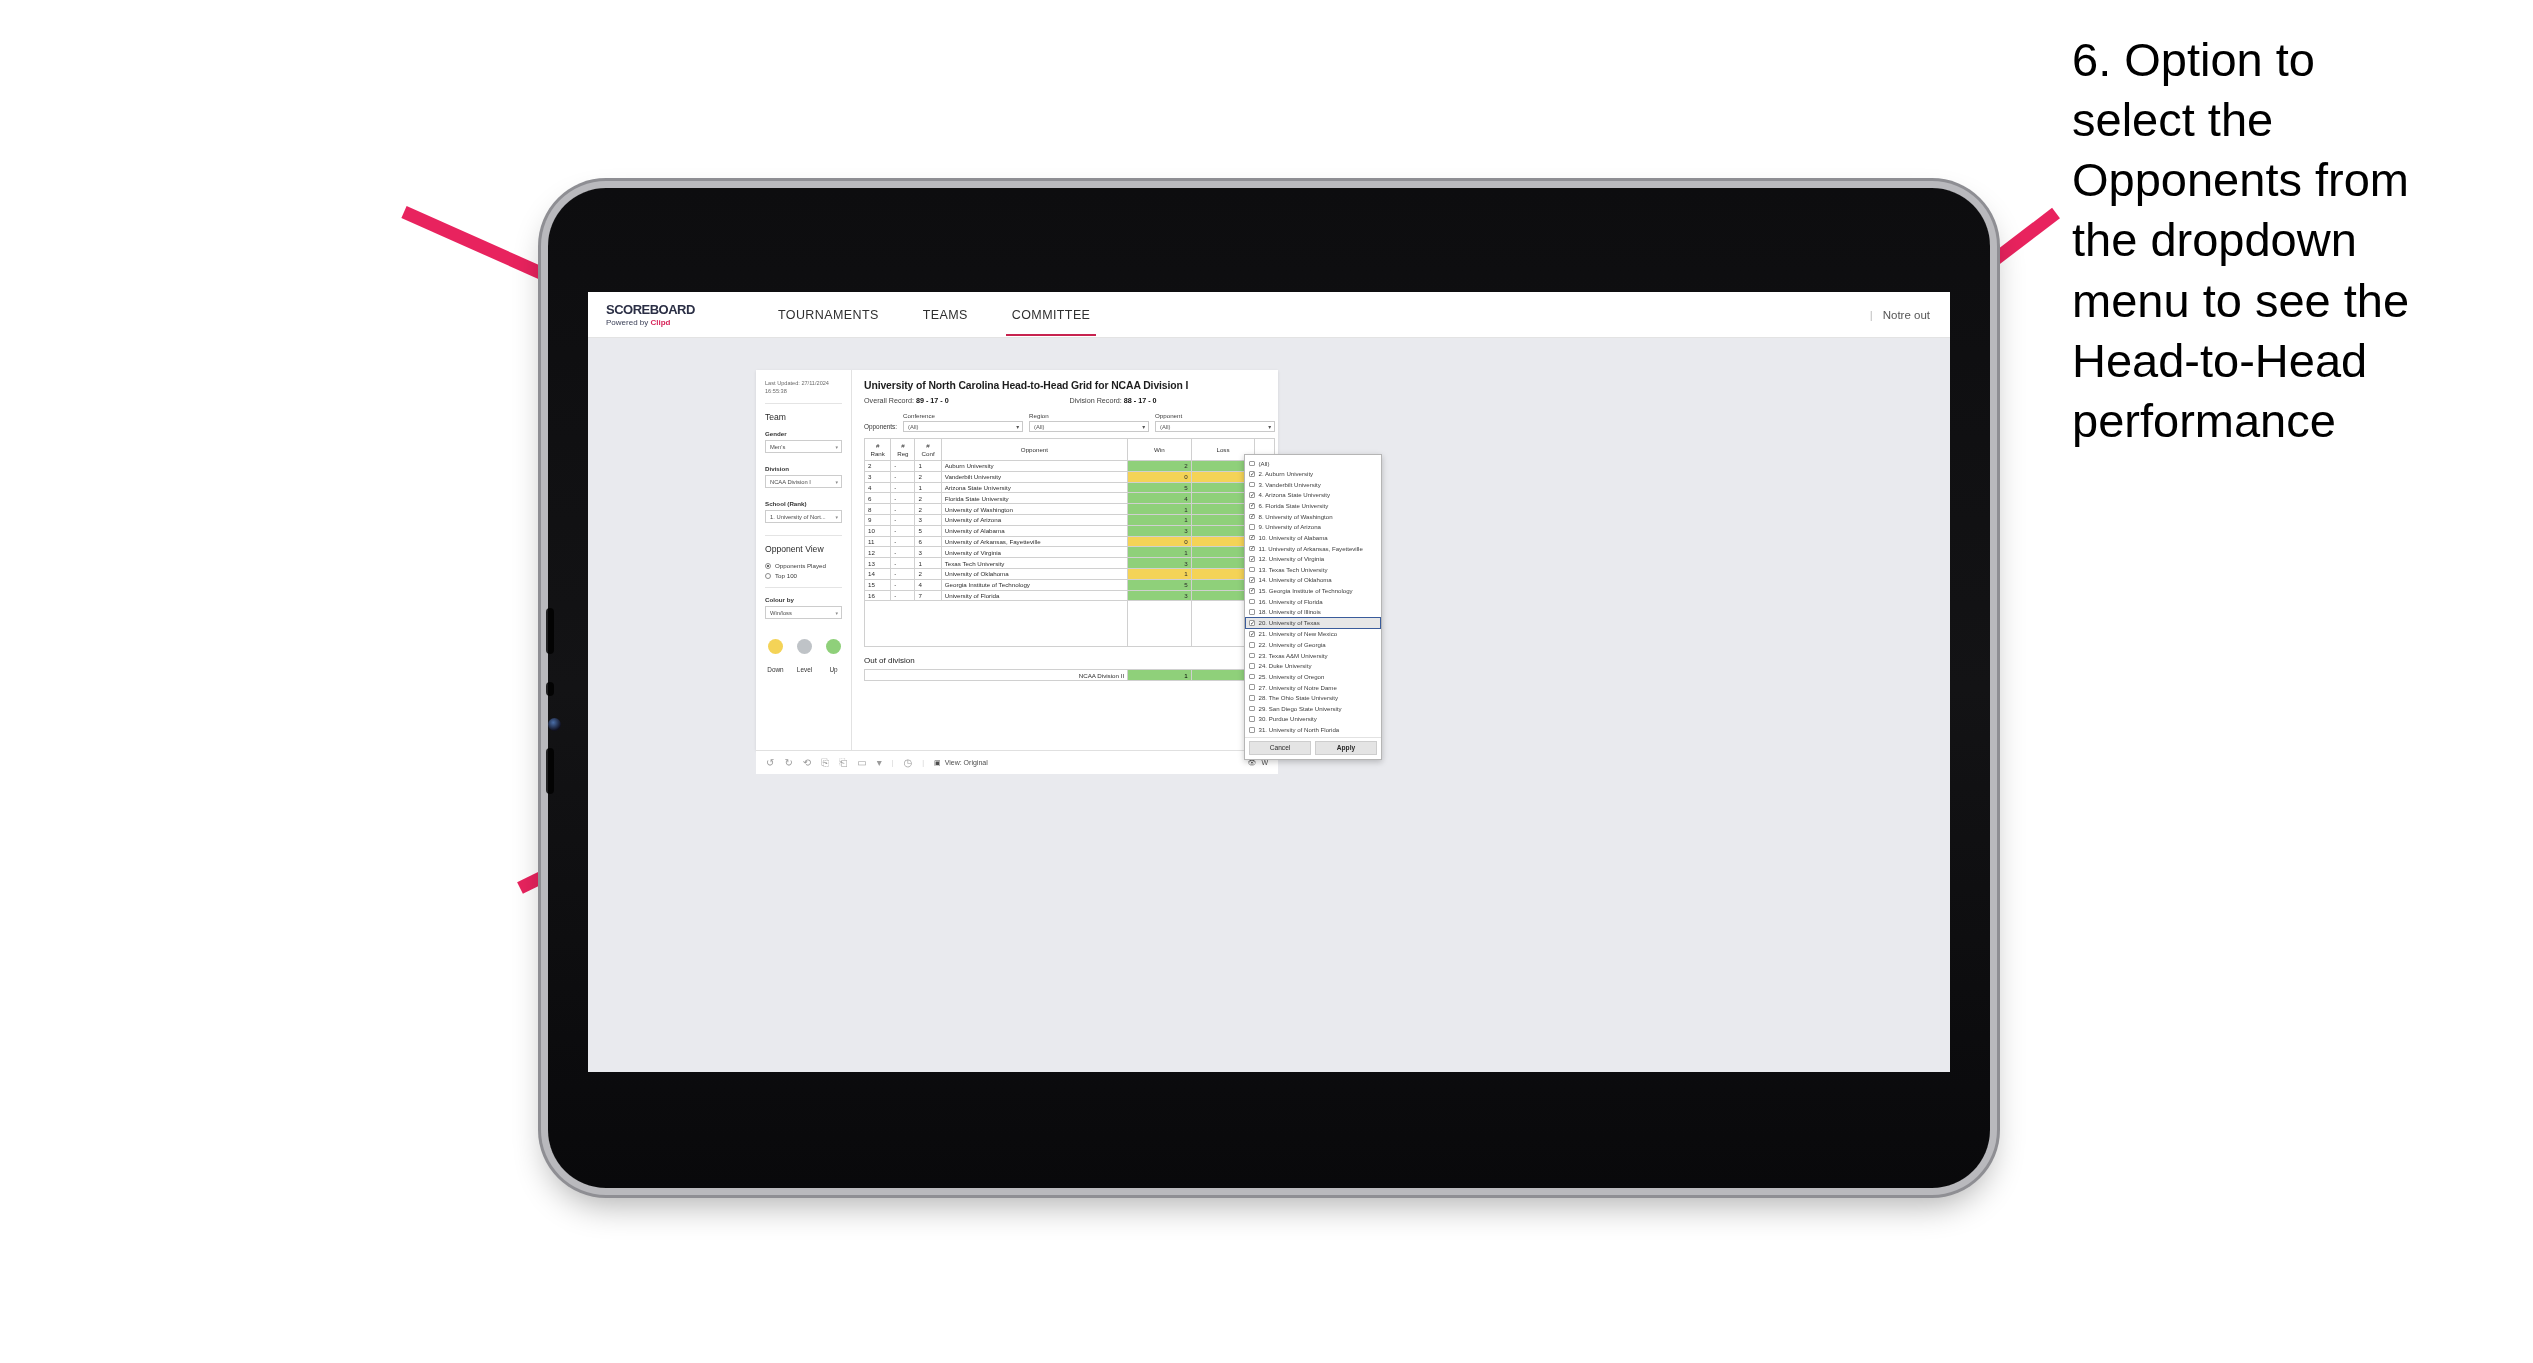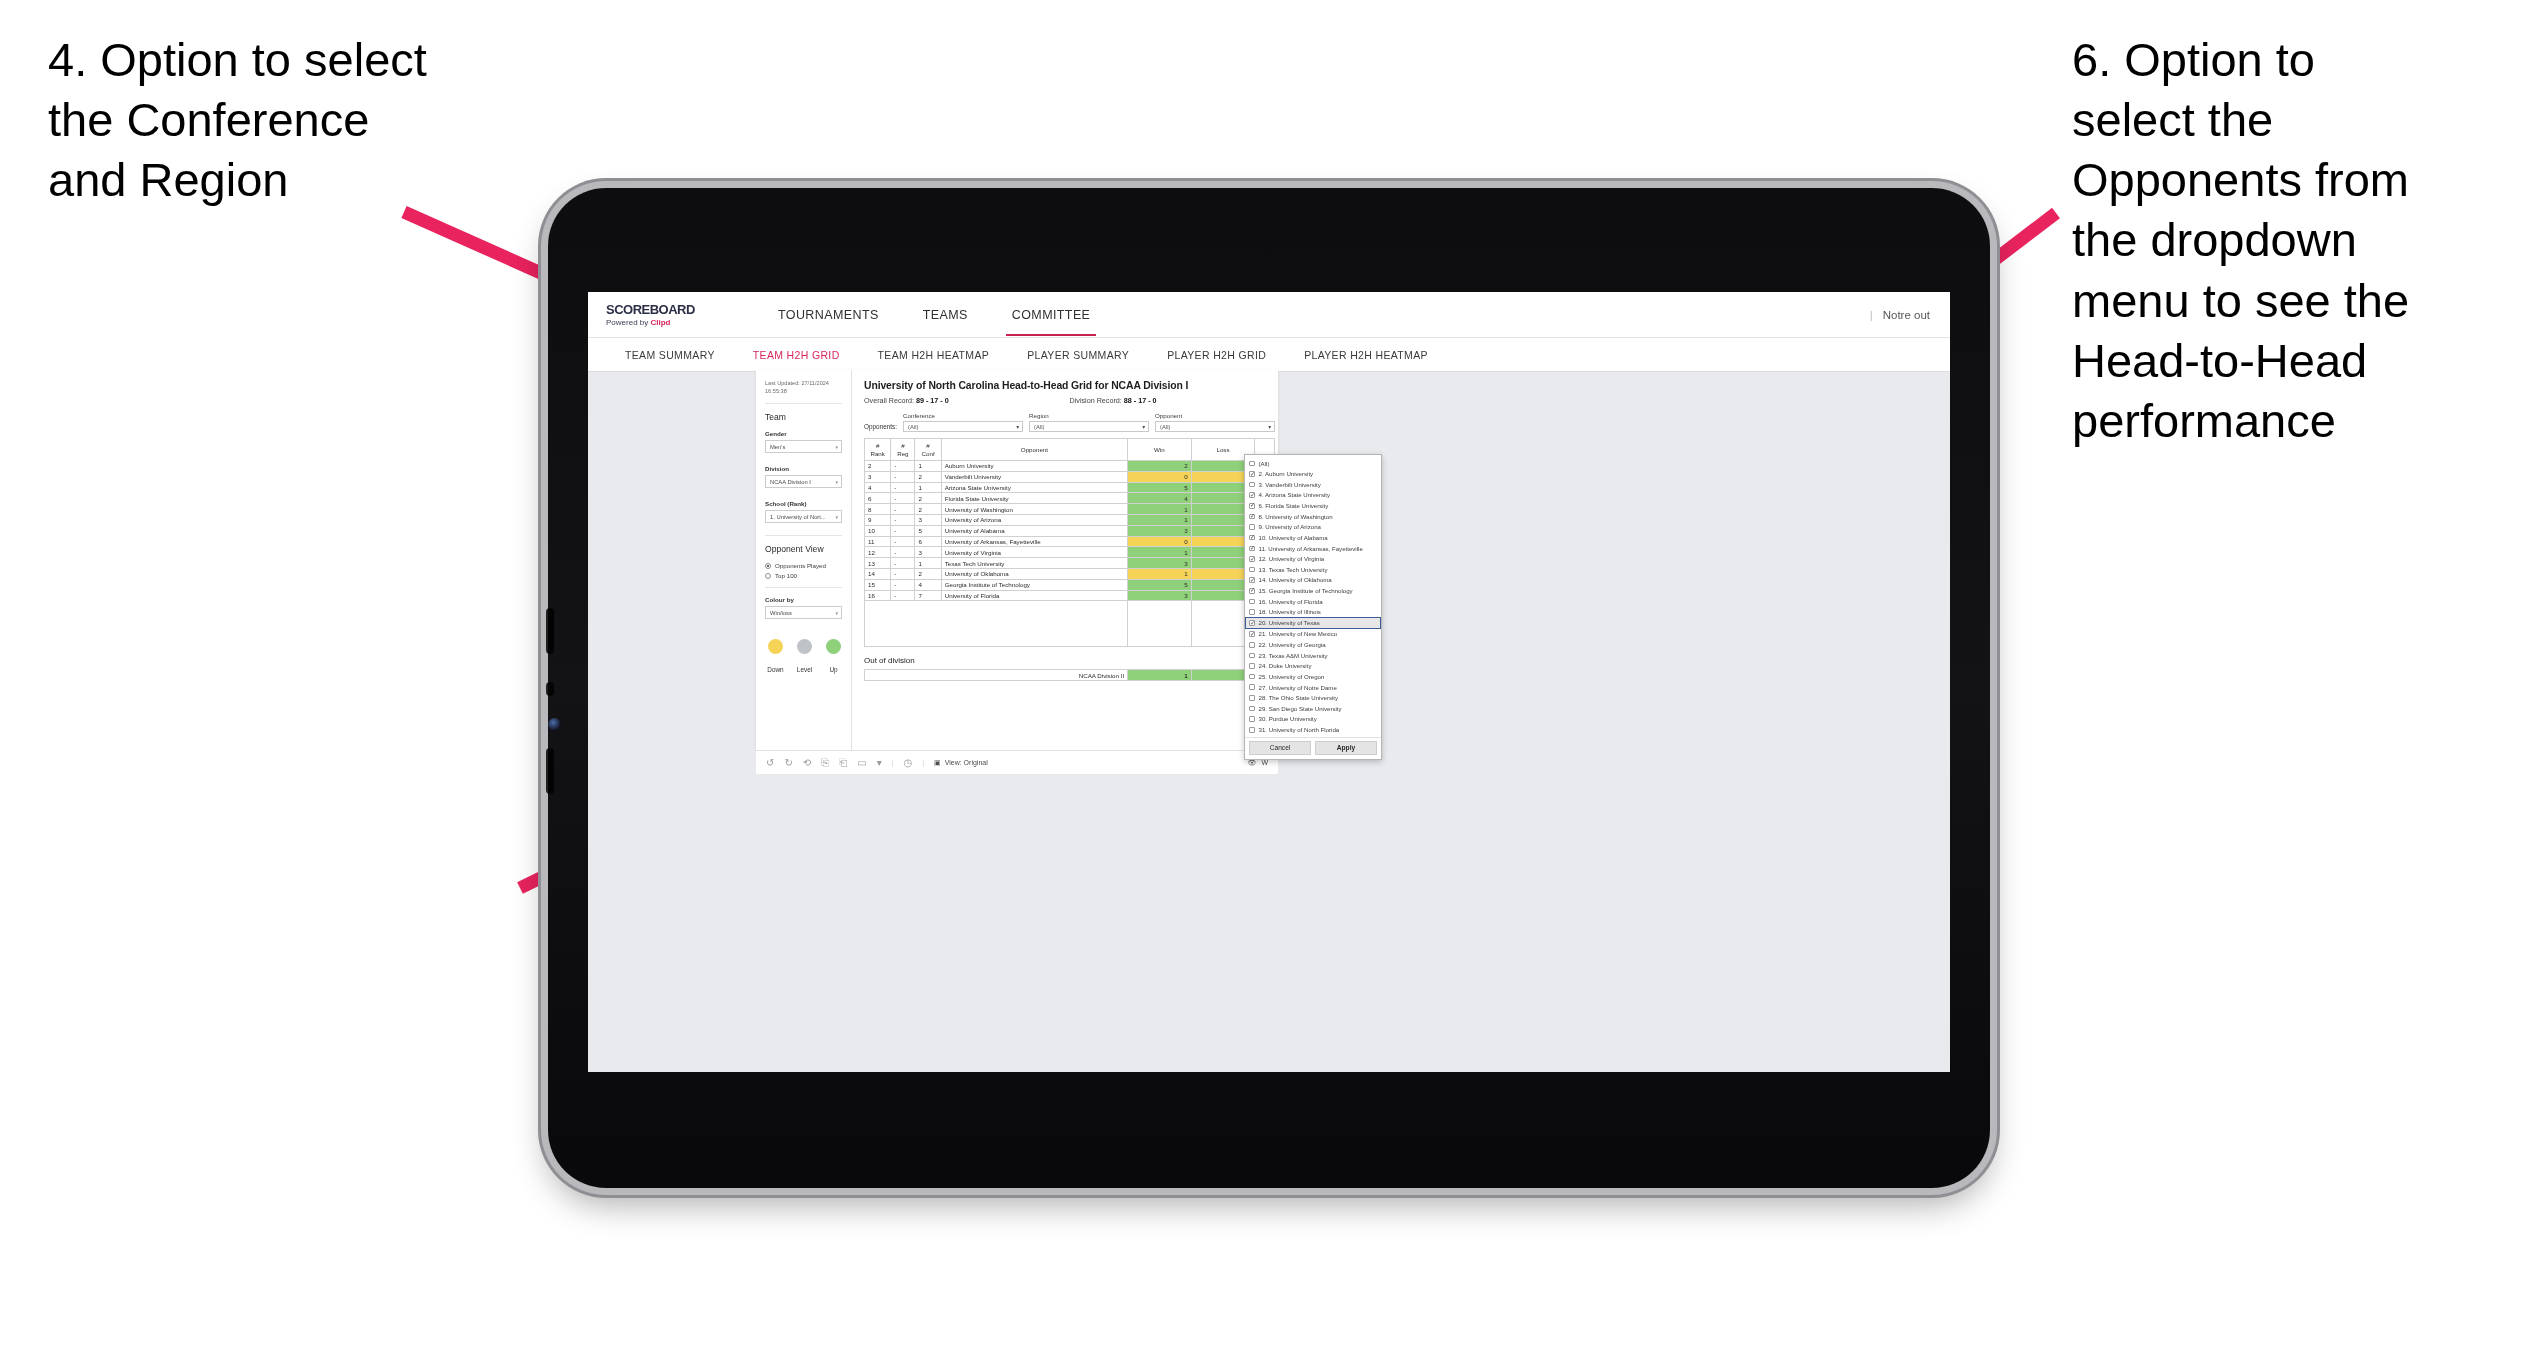--- a/index.html
+++ b/index.html
@@ -211,23 +211,20 @@
   #toolbar .tb-ico { color:#9b9b9b; font-size:10px; cursor:pointer; }
   #toolbar .sep { color:#d2d2d2; }
   #view-orig { display:flex; align-items:center; gap:4px; color:#4d4d4d; font-size:7px; }
   #tb-right { margin-left:auto; display:flex; align-items:center; gap:5px; color:#4d4d4d; }
 </style>
 </head>
 <body>
 
 <div id="stage">
 
-  <div class="annot" id="annot-4">4. Option to select
-the Conference
-and Region</div>
   <div class="annot" id="annot-6">6. Option to
 select the
 Opponents from
 the dropdown
 menu to see the
 Head-to-Head
 performance</div>
 
   <svg class="arrow-svg" viewBox="0 0 2533 1363">
     <defs>
@@ -256,28 +253,20 @@
           </div>
           <div class="topnav-item">TOURNAMENTS</div>
           <div class="topnav-item">TEAMS</div>
           <div class="topnav-item active">COMMITTEE</div>
           <div id="topnav-right">
             <span class="divider-v">|</span>
             <span>Notre out</span>
           </div>
         </div>
 
-        <div id="subnav">
-          <div class="subnav-item">TEAM SUMMARY</div>
-          <div class="subnav-item active">TEAM H2H GRID</div>
-          <div class="subnav-item">TEAM H2H HEATMAP</div>
-          <div class="subnav-item">PLAYER SUMMARY</div>
-          <div class="subnav-item">PLAYER H2H GRID</div>
-          <div class="subnav-item">PLAYER H2H HEATMAP</div>
-        </div>
 
         <div id="dash">
 
           <div id="side">
             <div class="upd">
               <div>Last Updated: 27/11/2024</div>
               <div>16:55:38</div>
             </div>
             <div class="hr"></div>
 

